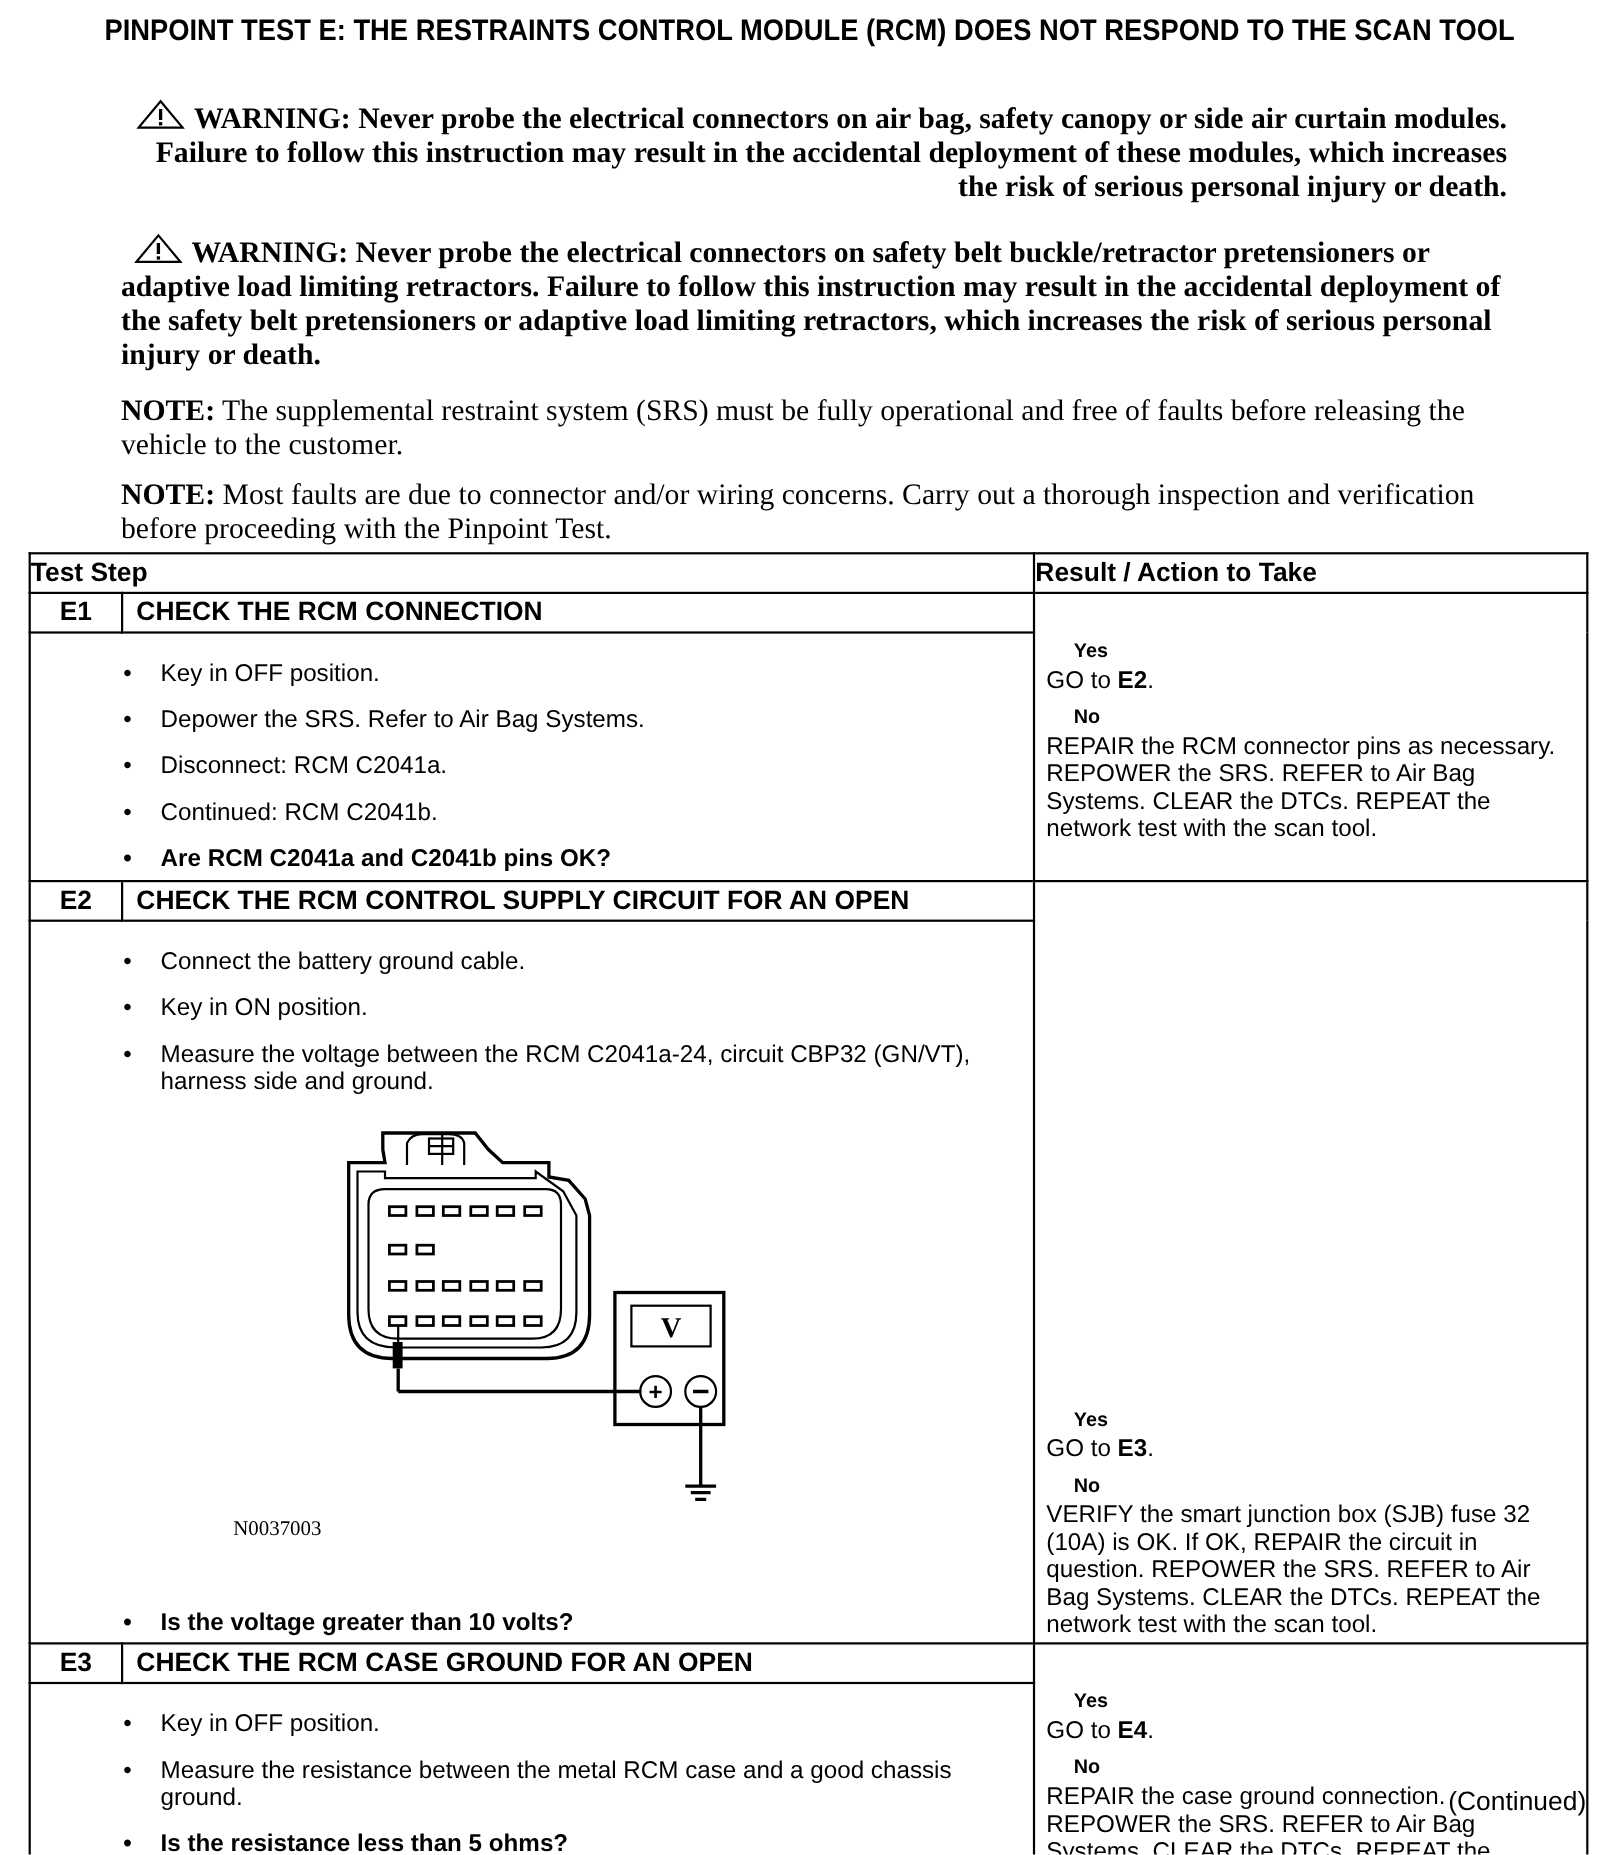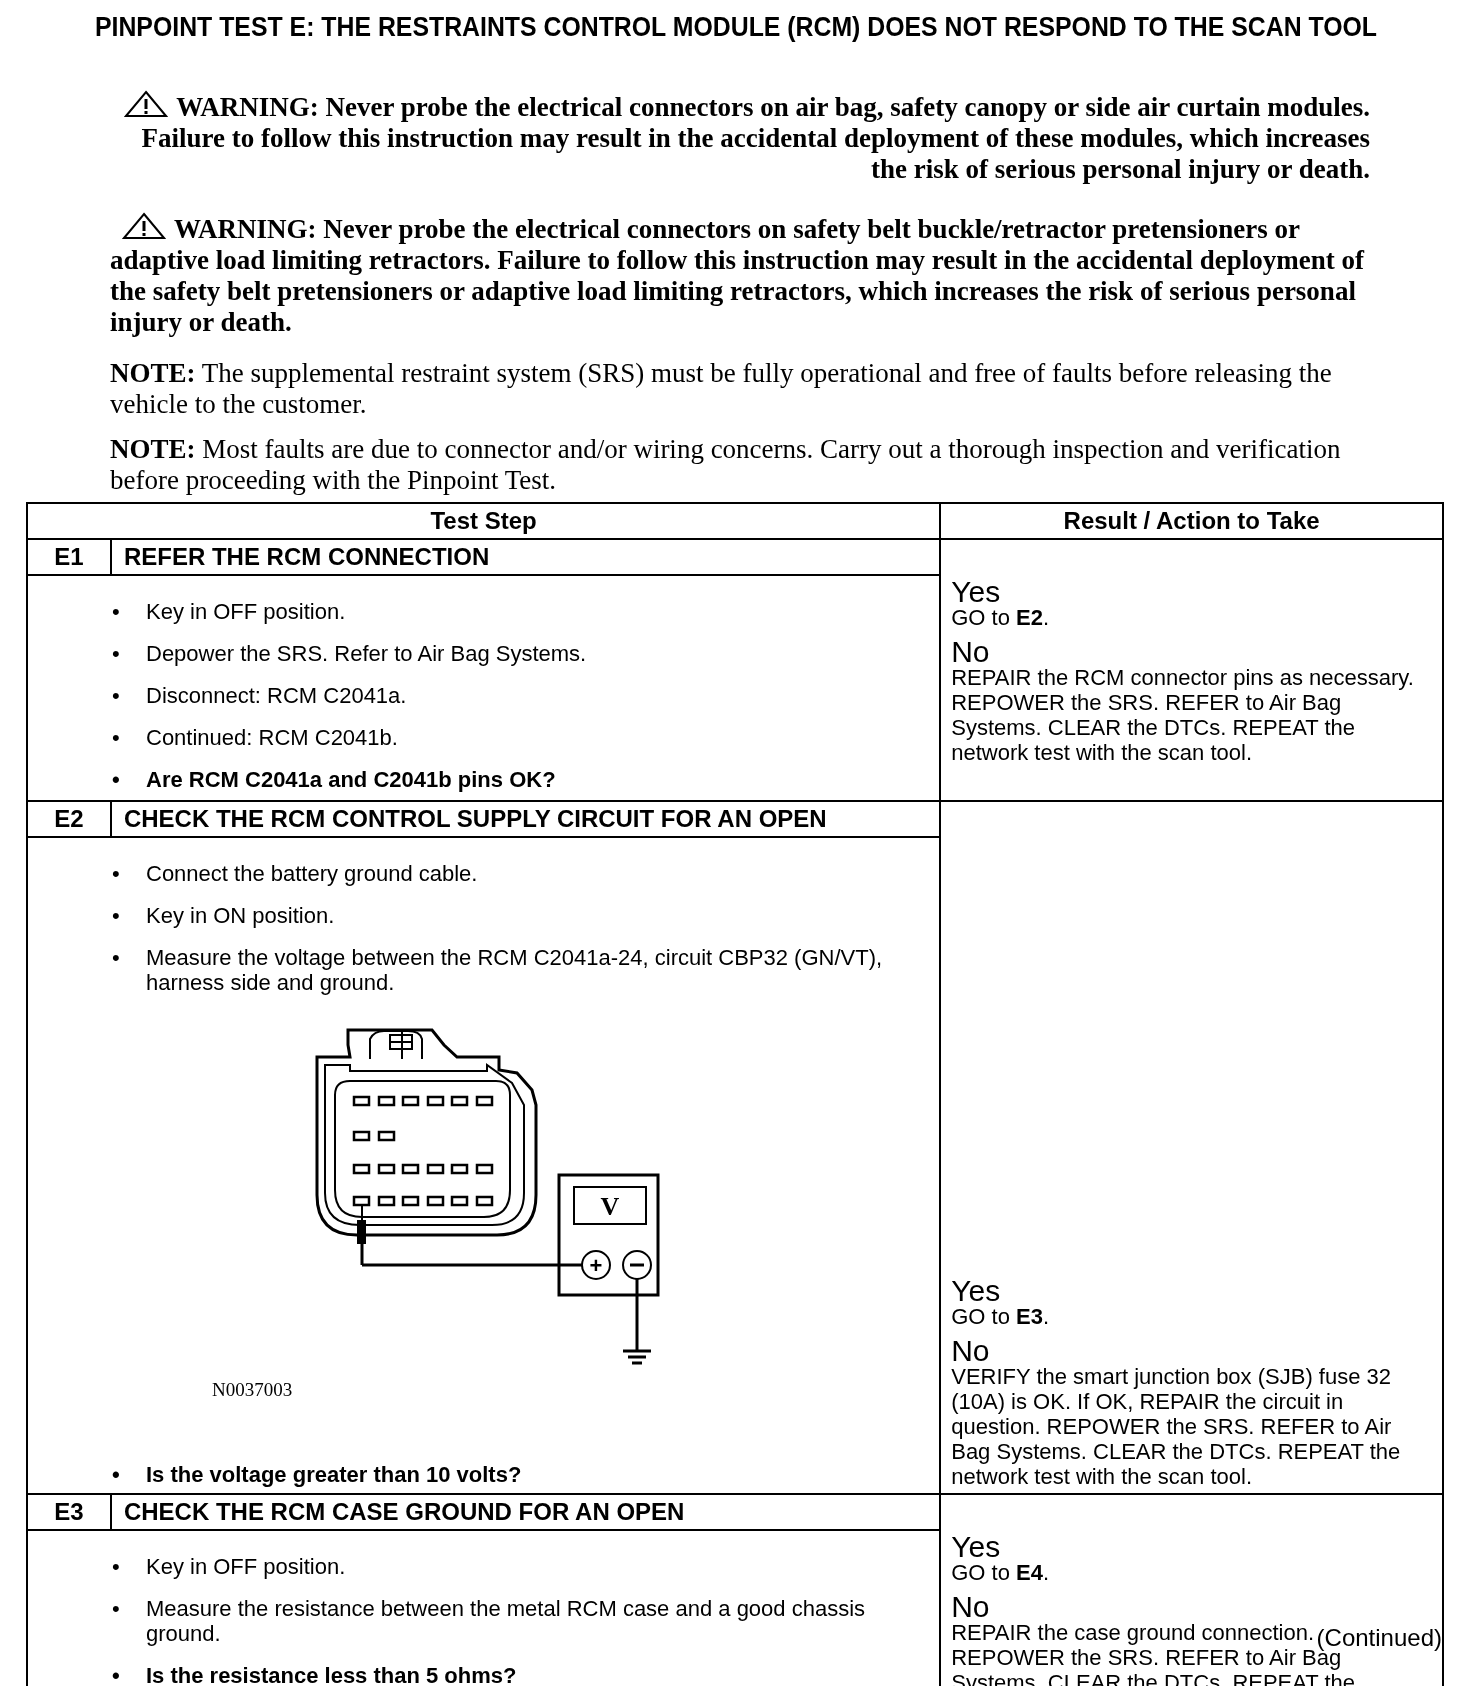--- a/index.html
+++ b/index.html
@@ -14,31 +14,31 @@
     font-family: "Liberation Serif", serif; font-size: 27px; line-height: 31px;
   }
   .warn { font-weight: bold; }
   .warn-icon { display: inline-block; width: 44px; height: 28px; vertical-align: -2px; margin-left: 12px; margin-right: 8px; }
   .note-label { font-weight: bold; }
   table.pt {
     position: absolute; left: 26px; top: 502px; width: 1418px;
     border-collapse: collapse; font-family: "Liberation Sans", sans-serif;
   }
   table.pt td { border: 2px solid #000; vertical-align: top; padding: 0; }
-  .hdr { text-align: center; font-weight: bold; font-size: 24px; height: 34px; line-height: 34px; transform-origin: center; }
+  .hdr { text-align: left; font-weight: bold; font-size: 24px; height: 34px; line-height: 34px; transform-origin: center; }
   .step-id { width: 80px; text-align: center; font-weight: bold; font-size: 24px; height: 34px; line-height: 34px; }
   .step-title { font-weight: bold; font-size: 24px; padding-left: 12px !important; height: 34px; line-height: 34px; }
   .step-body { font-size: 22px; line-height: 25px; padding: 6px 8px 6px 44px !important; }
   ul.bul { margin: 0; padding: 0 0 0 54px; list-style: none; }
   ul.bul li { position: relative; margin-top: 17px; }
   ul.bul li::before { content: "\2022"; position: absolute; left: -34px; top: 0; font-size: 22px; }
   ul.bul li.q { font-weight: bold; }
   .result { font-size: 22px; line-height: 25px; padding: 0 10px !important; vertical-align: top; }
   .res-inner { position: relative; }
-  .yn { font-weight: normal; font-size: 30px; line-height: 27px; }
+  .yn { font-weight: bold; font-size: 18px; line-height: 27px; margin-left: 25px; }
   .gap { height: 8px; }
   .diagram { position: relative; width: 600px; height: 420px; margin-left: 20px; }
   .fig-id { position: absolute; left: 120px; top: 352px; font-size: 19px; font-family: Liberation Serif, serif; }
   .continued { position: absolute; right: 30px; top: 1624px; font-family: "Liberation Sans", sans-serif; font-size: 24px; }
 </style>
 </head>
 <body>
 
 <div class="title">PINPOINT TEST E: THE RESTRAINTS CONTROL MODULE (RCM) DOES NOT RESPOND TO THE SCAN TOOL</div>
 
@@ -77,21 +77,21 @@
     <col style="width:504px">
   </colgroup>
   <tbody>
       <tr>
     <td colspan="2" class="hdr">Test Step</td>
     <td class="hdr">Result / Action to Take</td>
   </tr>
 
   <tr>
     <td class="step-id">E1</td>
-    <td class="step-title">REFER THE RCM CONNECTION</td>
+    <td class="step-title">CHECK THE RCM CONNECTION</td>
     <td rowspan="2" class="result" style="height:260px;">
       <div class="res-inner" style="padding-top:38px;">
         <div class="yn">Yes</div>
         <div><span>GO to </span><b>E2</b><span>.</span></div>
         <div class="gap"></div>
         <div class="yn">No</div>
         <div>REPAIR the RCM connector pins as necessary. REPOWER the SRS. REFER to Air Bag Systems. CLEAR the DTCs. REPEAT the network test with the scan tool.</div>
       </div>
     </td>
   </tr>

